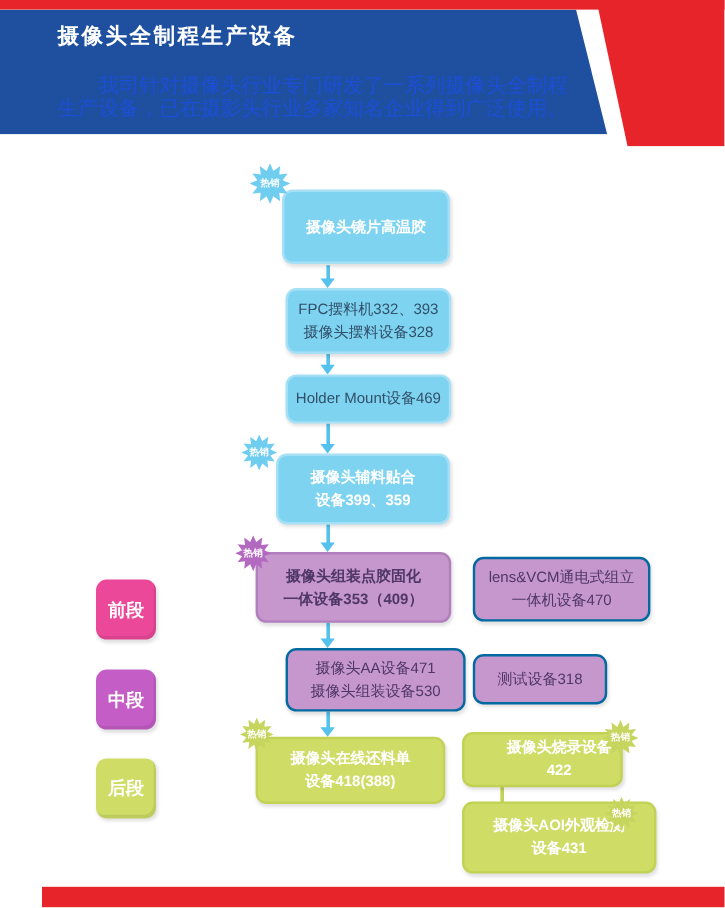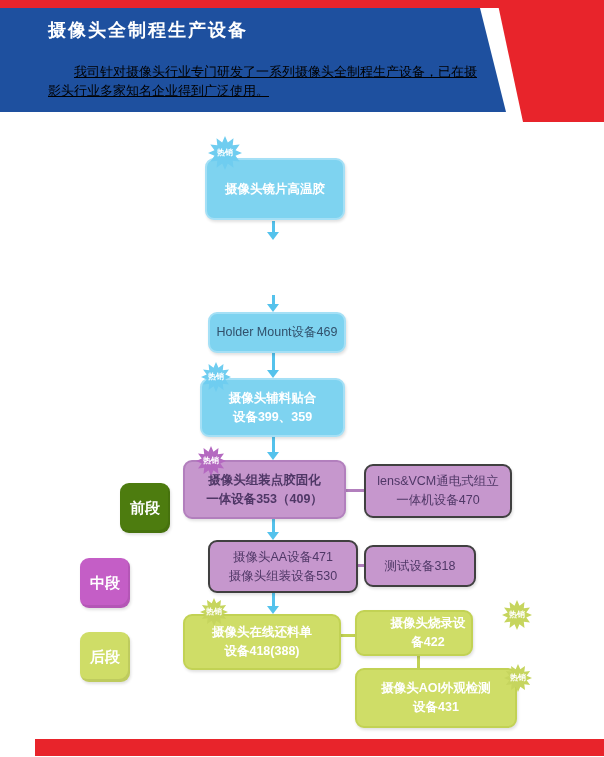--- a/index.html
+++ b/index.html
@@ -7,38 +7,38 @@
          font-family:"Liberation Sans","DejaVu Sans",sans-serif;}
 
   
   .top-strip{position:absolute;left:0;top:0;width:604px;height:8px;background:#e8242b;}
   .blue-band{position:absolute;left:0;top:8px;width:604px;height:104px;background:#1e509f;
              clip-path:polygon(0 0,480px 0,506px 104px,0 104px);}
   .red-flag{position:absolute;left:0;top:0;width:604px;height:122px;background:#e8242b;
             clip-path:polygon(497px 0,604px 0,604px 122px,523px 122px);}
   .hdr-title{position:absolute;left:48px;top:18px;color:#ffffff;font-size:18px;font-weight:bold;
              letter-spacing:2px;white-space:nowrap;}
-  .hdr-desc{position:absolute;left:48px;top:62px;width:432px;color:#000000;font-size:13px;
-            line-height:19px;text-indent:2em;text-decoration:underline;}
+  .hdr-desc{position:absolute;left:48px;top:62px;width:432px;color:#1d4ed8;font-size:17px;
+            line-height:19px;text-indent:2em;}
 
   
   .box{position:absolute;border-radius:9px;display:flex;flex-direction:column;justify-content:center;
        align-items:center;text-align:center;font-size:12.5px;line-height:1.5;
-       box-shadow:1px 2px 3px rgba(0,0,0,0.12);box-sizing:border-box;}
+       box-shadow:1px 2px 3px rgba(0,0,0,0.12);box-sizing:border-box;margin-left:30px;}
   .box.blue   {background:#7ed3f0;border:2px solid #a5e0f6;color:#31506b;}
   .box.blue-em{background:#7ed3f0;border:2px solid #a5e0f6;color:#ffffff;font-weight:bold;}
-  .box.purple {background:#c697cd;border:2px solid #404040;color:#4f3766;}
+  .box.purple {background:#c697cd;border:2px solid #0369a1;color:#4f3766;}
   .box.purple-em{background:#c697cd;border:2px solid #b27fbd;color:#4f3766;font-weight:bold;text-align:center;}
   .box.green  {background:#cfdd67;border:2px solid #c2d254;color:#ffffff;font-weight:bold;}
 
   
   .legend{position:absolute;width:50px;height:50px;border-radius:9px;display:flex;align-items:center;
           justify-content:center;color:#ffffff;font-weight:bold;font-size:15px;
           box-shadow:inset -2px -3px 0 rgba(0,0,0,0.08),1px 2px 3px rgba(0,0,0,0.12);}
-  .legend.lg-blue  {background:#4d7c0f;margin-left:40px;}
+  .legend.lg-blue  {background:#ec4899;}
   .legend.lg-purple{background:#c45ec6;}
   .legend.lg-green {background:#cfdd67;}
 
   
   .varrow{position:absolute;width:3px;background:#54c2ec;}
   .ahead{position:absolute;width:0;height:0;border-left:6px solid transparent;
          border-right:6px solid transparent;border-top:8px solid #54c2ec;}
   .hline{position:absolute;height:3px;}
   .vline{position:absolute;width:3px;}
 
@@ -78,20 +78,24 @@
   <div class="ahead" style="left:267px;top:606px;"></div>
 
   <div class="hline" style="left:344px;top:489px;width:20px;background:#b27fbd;"></div>
   <div class="hline" style="left:346px;top:564px;width:18px;background:#b27fbd;"></div>
   <div class="hline" style="left:339px;top:634px;width:18px;background:#c2d254;"></div>
   <div class="vline" style="left:417px;top:655px;width:3px;height:14px;background:#c2d254;"></div>
 
   <div class="box blue-em" style="left:205px;top:158px;width:140px;height:62px;">
     <span>摄像头镜片高温胶</span>
   </div>
+  <div class="box blue" style="left:208px;top:240px;width:138px;height:55px;">
+    <span>FPC摆料机332、393</span>
+    <span>摄像头摆料设备328</span>
+  </div>
   <div class="box blue" style="left:208px;top:312px;width:138px;height:41px;">
     <span>Holder Mount设备469</span>
   </div>
   <div class="box blue-em" style="left:200px;top:378px;width:145px;height:59px;">
     <span>摄像头辅料贴合</span>
     <span>设备399、359</span>
   </div>
   <div class="box purple-em" style="left:183px;top:460px;width:163px;height:59px;">
     <span>摄像头组装点胶固化</span>
     <span>一体设备353（409）</span>
@@ -105,21 +109,21 @@
     <span>设备418(388)</span>
   </div>
 
   <div class="box purple" style="left:364px;top:464px;width:148px;height:54px;">
     <span>lens&amp;VCM通电式组立</span>
     <span>一体机设备470</span>
   </div>
   <div class="box purple" style="left:364px;top:545px;width:112px;height:42px;">
     <span>测试设备318</span>
   </div>
-  <div class="box green" style="left:355px;top:610px;width:118px;height:46px;padding-left:28px;">
+  <div class="box green" style="left:355px;top:610px;width:134px;height:46px;padding-left:28px;">
     <span>摄像头烧录设备422</span>
   </div>
   <div class="box green" style="left:355px;top:668px;width:162px;height:60px;">
     <span>摄像头AOI外观检测</span>
     <span>设备431</span>
   </div>
 
   <div class="badge bg-blue" style="left:188px;top:136px;width:34px;height:34px;">
       <span>热销</span>
     </div>

